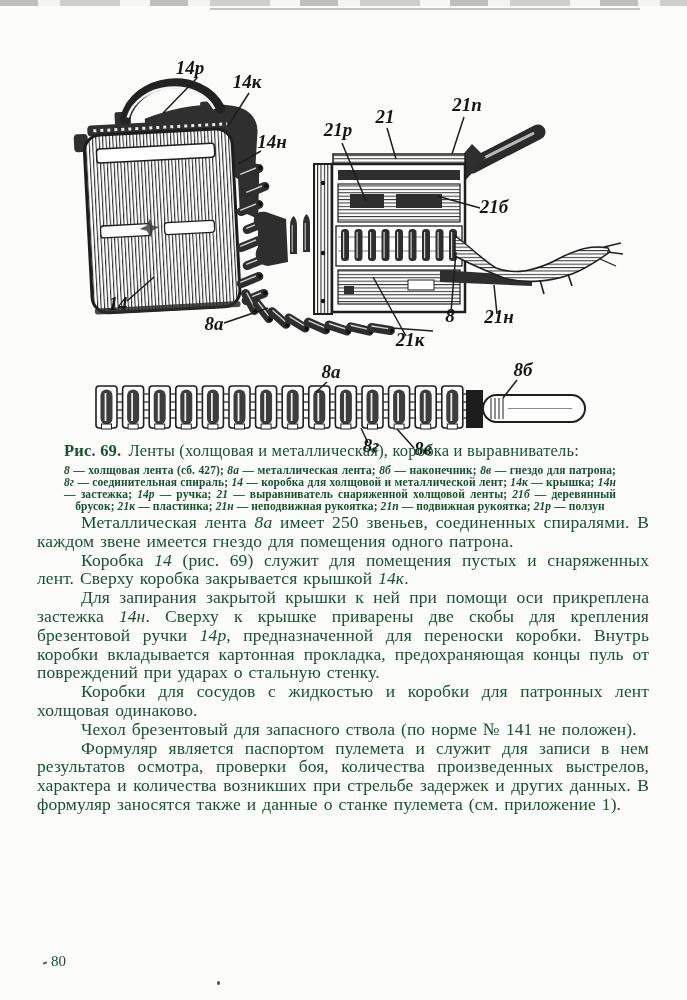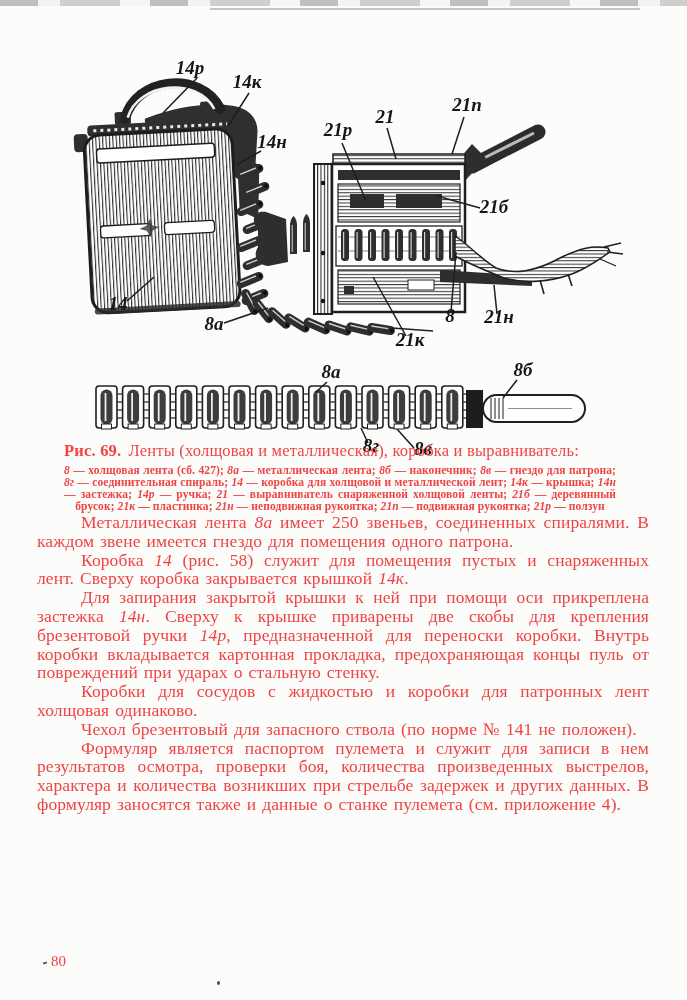--- a/index.html
+++ b/index.html
@@ -1,19 +1,19 @@
 <!DOCTYPE html>
 <html lang="ru"><head>
 <meta charset="utf-8">
 <style>
   html,body { margin:0; padding:0; background:#d9d7d2; }
   .page {
     position:relative; width:687px; height:1000px; margin:0 auto;
     background:#fcfcfa; overflow:hidden;
-    font-family:"Liberation Serif", serif; color:#ef4444;
+    font-family:"Liberation Serif", serif; color:#14532d;
   }
   .top-edge {
     position:absolute; top:0; left:0; width:687px; height:6px;
     background:repeating-linear-gradient(90deg,
       rgba(50,50,50,.55) 0 38px, rgba(150,150,150,.15) 38px 60px,
       rgba(70,70,70,.45) 60px 120px, rgba(160,160,160,.12) 120px 150px);
     opacity:.55;
   }
   .top-edge2 {
     position:absolute; top:8px; left:210px; width:430px; height:2px;
@@ -243,22 +243,22 @@
 
   <div class="caption">
     <div class="caption-heading">
       <b>Рис. 69.</b><span>Ленты (холщовая и металлическая), коробка и выравниватель:</span>
     </div>
     <div class="caption-legend"><span class="seg-i">8</span><span> — холщовая лента (сб. 427); </span><span class="seg-i">8а</span><span> — металлическая лента; </span><span class="seg-i">8б</span><span> — наконечник; </span><span class="seg-i">8в</span><span> — гнездо для патрона; </span><span class="seg-i">8г</span><span> — соединительная спираль; </span><span class="seg-i">14</span><span> — коробка для холщовой и металлической лент; </span><span class="seg-i">14к</span><span> — крышка; </span><span class="seg-i">14н</span><span> — застежка; </span><span class="seg-i">14р</span><span> — ручка; </span><span class="seg-i">21</span><span> — выравниватель снаряженной холщовой ленты; </span><span class="seg-i">21б</span><span> — деревянный брусок; </span><span class="seg-i">21к</span><span> — пластинка; </span><span class="seg-i">21н</span><span> — неподвижная рукоятка; </span><span class="seg-i">21п</span><span> — подвижная рукоятка; </span><span class="seg-i">21р</span><span> — ползун</span></div>
   </div>
 
   <div class="body-text">
     <p><span>Металлическая лента </span><span class="seg-i">8а</span><span> имеет 250 звеньев, соединенных спиралями. В каждом звене имеется гнездо для помещения одного патрона.</span></p>
-    <p><span class="seg-b">Коробка </span><span class="seg-i">14</span><span> (рис. 58) служит для помещения пустых и снаряженных лент. Сверху коробка закрывается крышкой </span><span class="seg-i">14к</span><span>.</span></p>
+    <p><span class="seg-b">Коробка </span><span class="seg-i">14</span><span> (рис. 69) служит для помещения пустых и снаряженных лент. Сверху коробка закрывается крышкой </span><span class="seg-i">14к</span><span>.</span></p>
     <p><span>Для запирания закрытой крышки к ней при помощи оси прикреплена застежка </span><span class="seg-i">14н</span><span>. Сверху к крышке приварены две скобы для крепления брезентовой ручки </span><span class="seg-i">14р</span><span>, предназначенной для переноски коробки. Внутрь коробки вкладывается картонная прокладка, предохраняющая концы пуль от повреждений при ударах о стальную стенку.</span></p>
     <p><span>Коробки для сосудов с жидкостью и коробки для патронных лент холщовая одинаково.</span></p>
     <p><span class="seg-b">Чехол брезентовый для запасного ствола</span><span> (по норме № 141 не положен).</span></p>
-    <p><span class="seg-b">Формуляр</span><span> является паспортом пулемета и служит для записи в нем результатов осмотра, проверки боя, количества произведенных выстрелов, характера и количества возникших при стрельбе задержек и других данных. В формуляр заносятся также и данные о станке пулемета (см. приложение 4).</span></p>
+    <p><span class="seg-b">Формуляр</span><span> является паспортом пулемета и служит для записи в нем результатов осмотра, проверки боя, количества произведенных выстрелов, характера и количества возникших при стрельбе задержек и других данных. В формуляр заносятся также и данные о станке пулемета (см. приложение 1).</span></p>
   </div>
 
   <div class="page-number">80</div>
   <div class="speck"></div>
 </div>
 
 </body></html>

